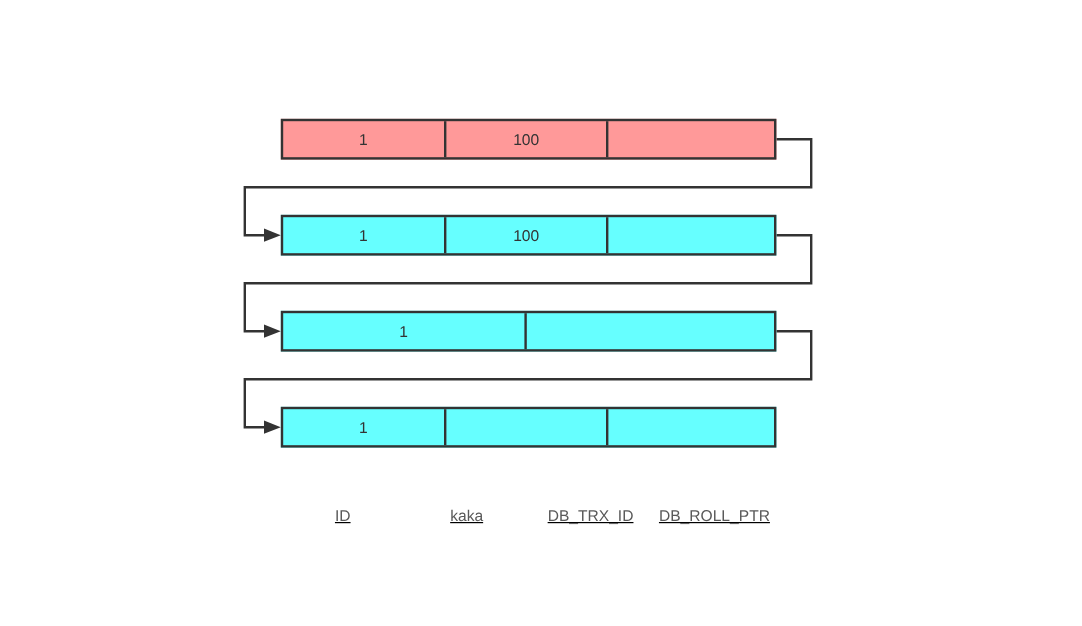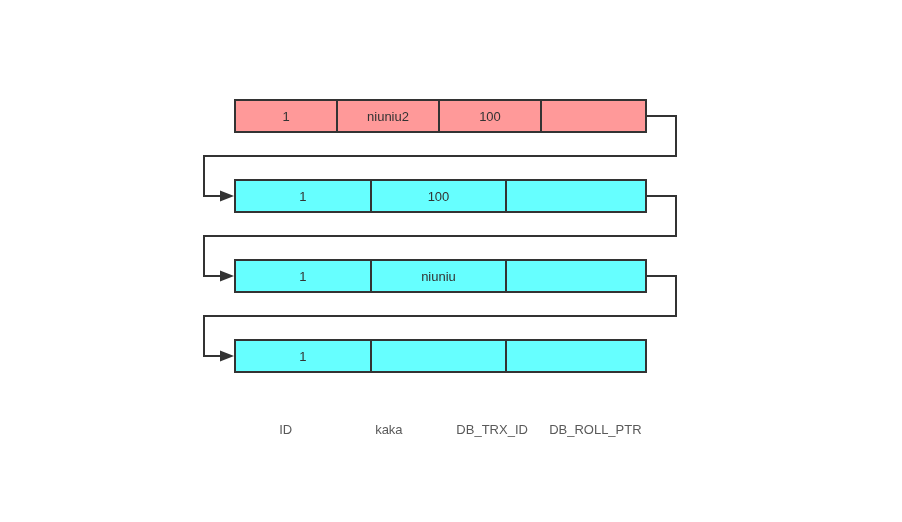--- a/index.html
+++ b/index.html
@@ -51,20 +51,21 @@
   .row-1 { top: 99px; }
   .row-2 { top: 179px; }
   .row-3 { top: 259px; }
   .row-4 { top: 339px; }
   .labels {
     position: absolute;
     left: 234px;
     top: 422px;
     width: 413px;
     display: flex;
+    text-decoration: underline;
   }
   .label {
     flex: 1 1 0;
     text-align: center;
     font-size: 13px;
     color: #595959;
     white-space: nowrap;
   }
 </style>
 </head>
@@ -76,34 +77,32 @@
     <path d="M647 116 H676 V156 H204 V196 H220"></path>
     <polygon points="234,196 220,190.5 220,201.5"></polygon>
     <path d="M647 196 H676 V236 H204 V276 H220"></path>
     <polygon points="234,276 220,270.5 220,281.5"></polygon>
     <path d="M647 276 H676 V316 H204 V356 H220"></path>
     <polygon points="234,356 220,350.5 220,361.5"></polygon>
   </svg>
 
   <div class="row row-1" style="background-color: rgb(255, 153, 153);">
     <div class="cell">1</div>
-    <div class="cell">niuniu2</div>
     <div class="cell">100</div>
     <div class="cell last"></div>
   </div>
 
   <div class="row row-2" style="background-color: rgb(102, 255, 255);">
     <div class="cell">1</div>
     <div class="cell">100</div>
     <div class="cell last"></div>
   </div>
 
   <div class="row row-3" style="background-color: rgb(102, 255, 255);">
     <div class="cell">1</div>
-    <div class="cell">niuniu</div>
     <div class="cell last"></div>
   </div>
 
   <div class="row row-4" style="background-color: rgb(102, 255, 255);">
     <div class="cell">1</div>
     <div class="cell"></div>
     <div class="cell last"></div>
   </div>
 
   <div class="labels">

